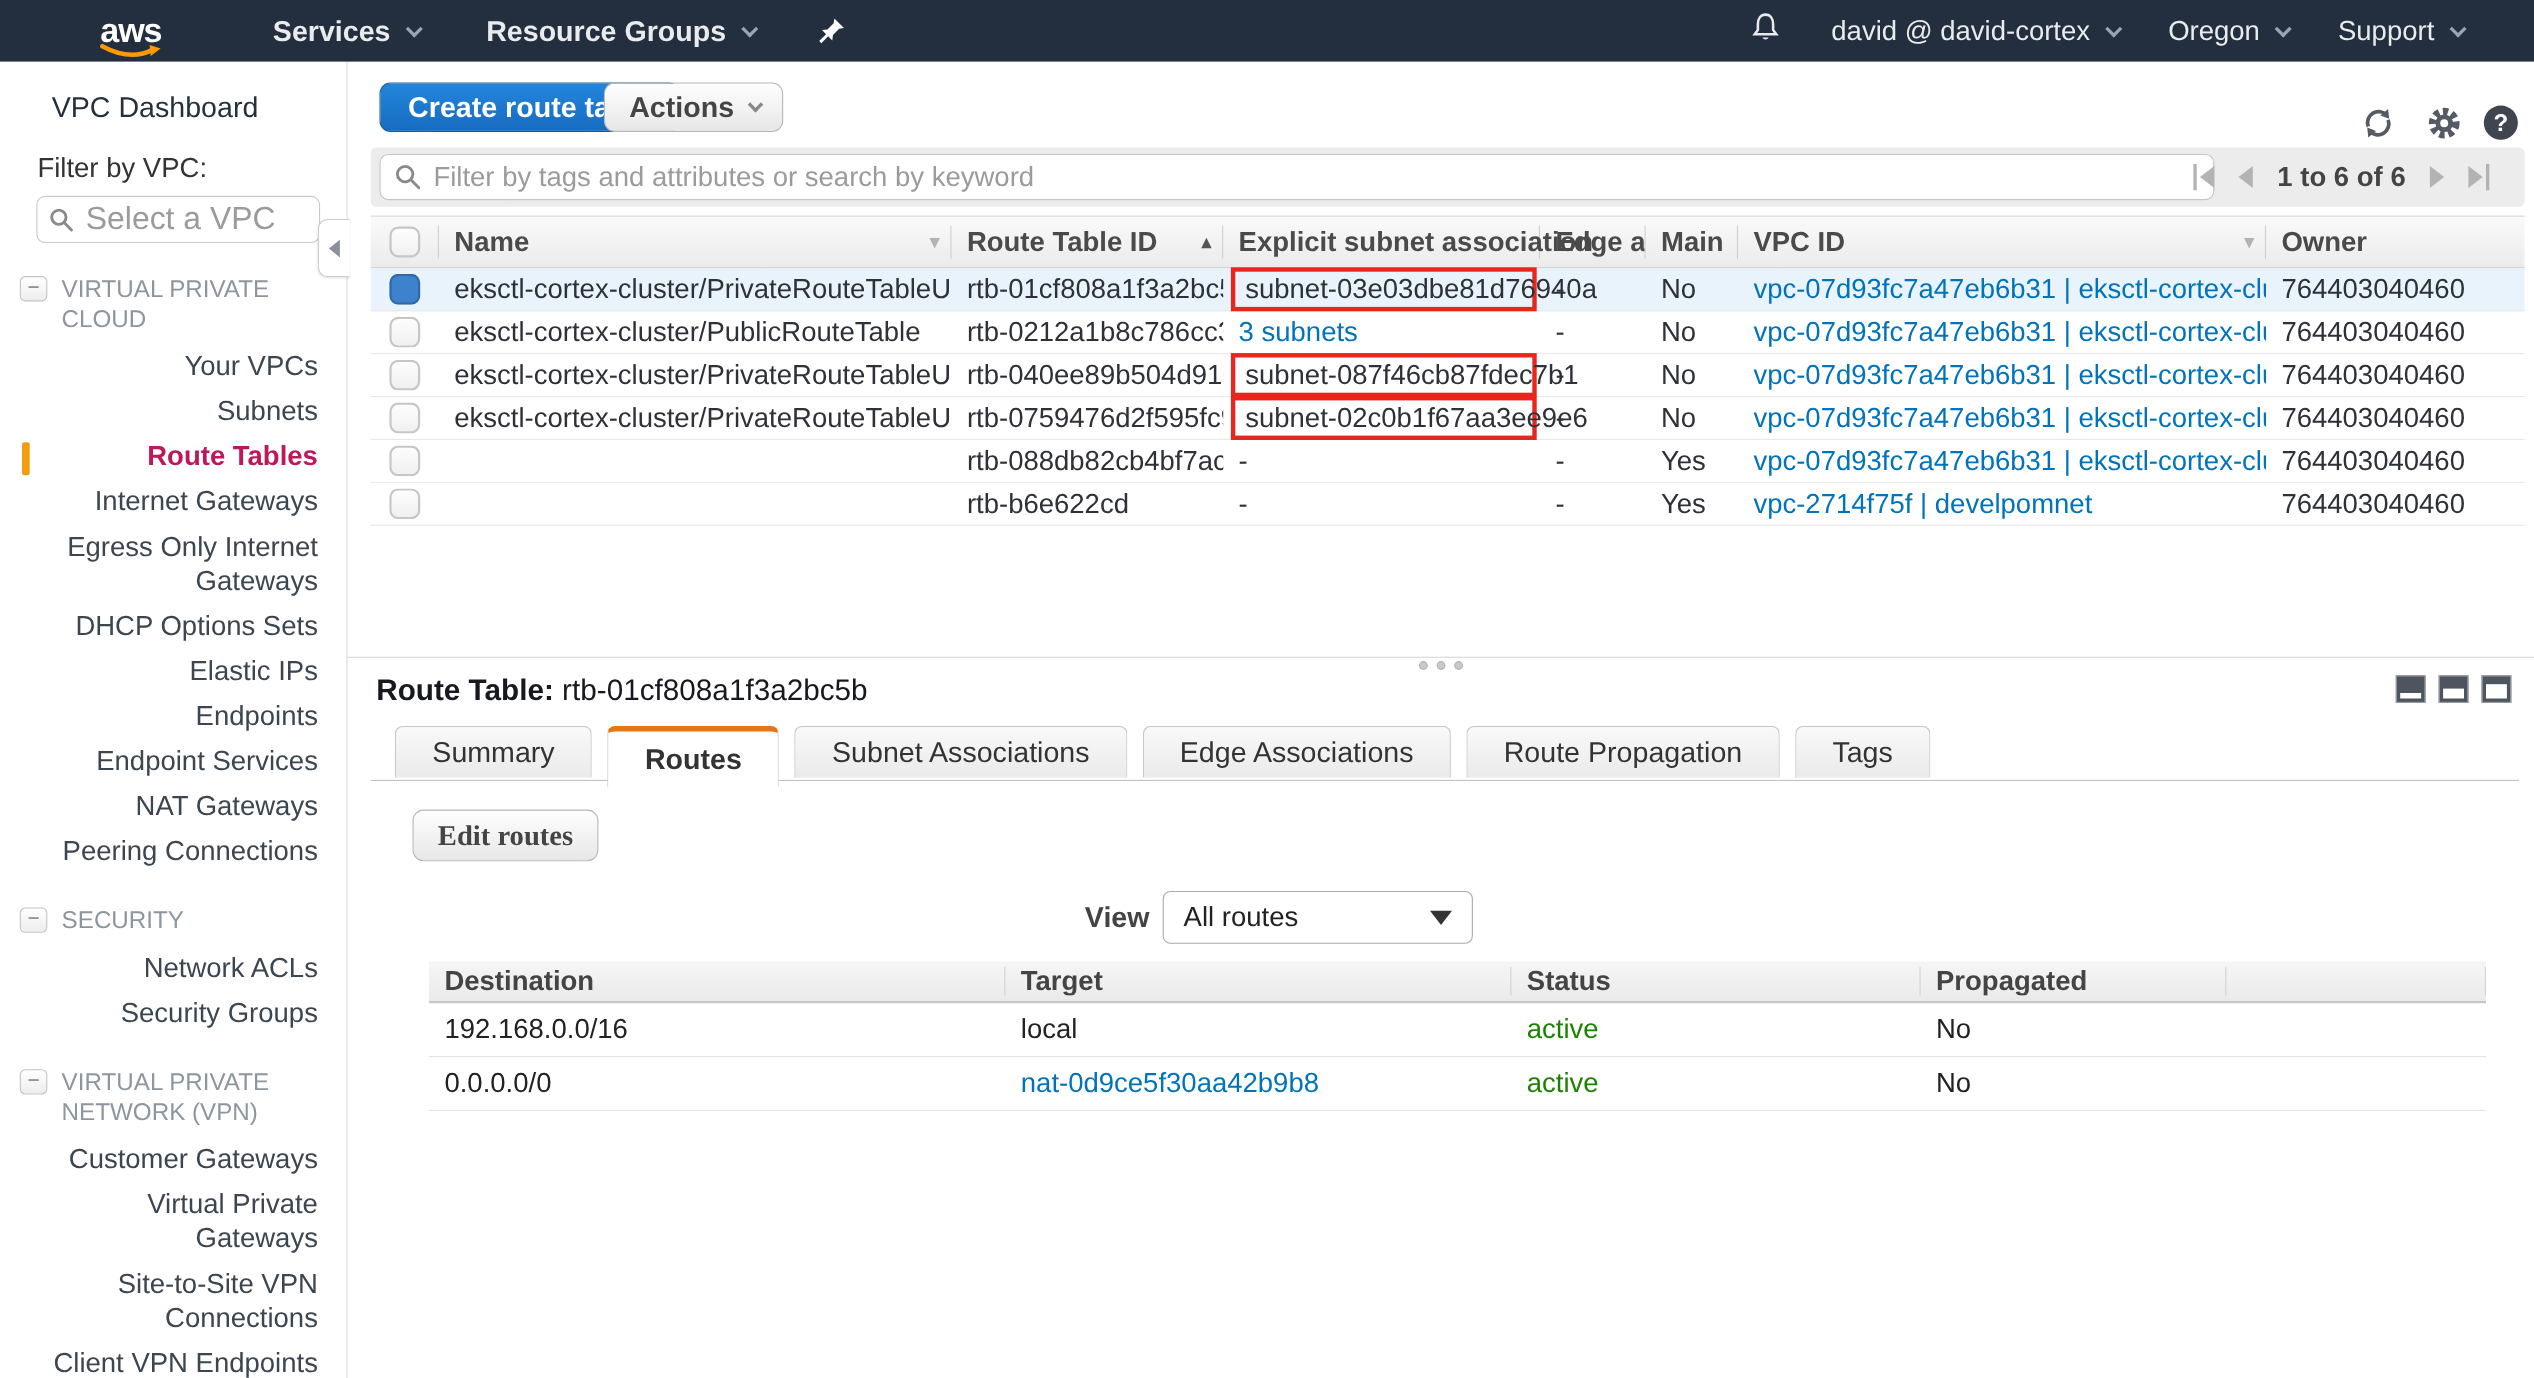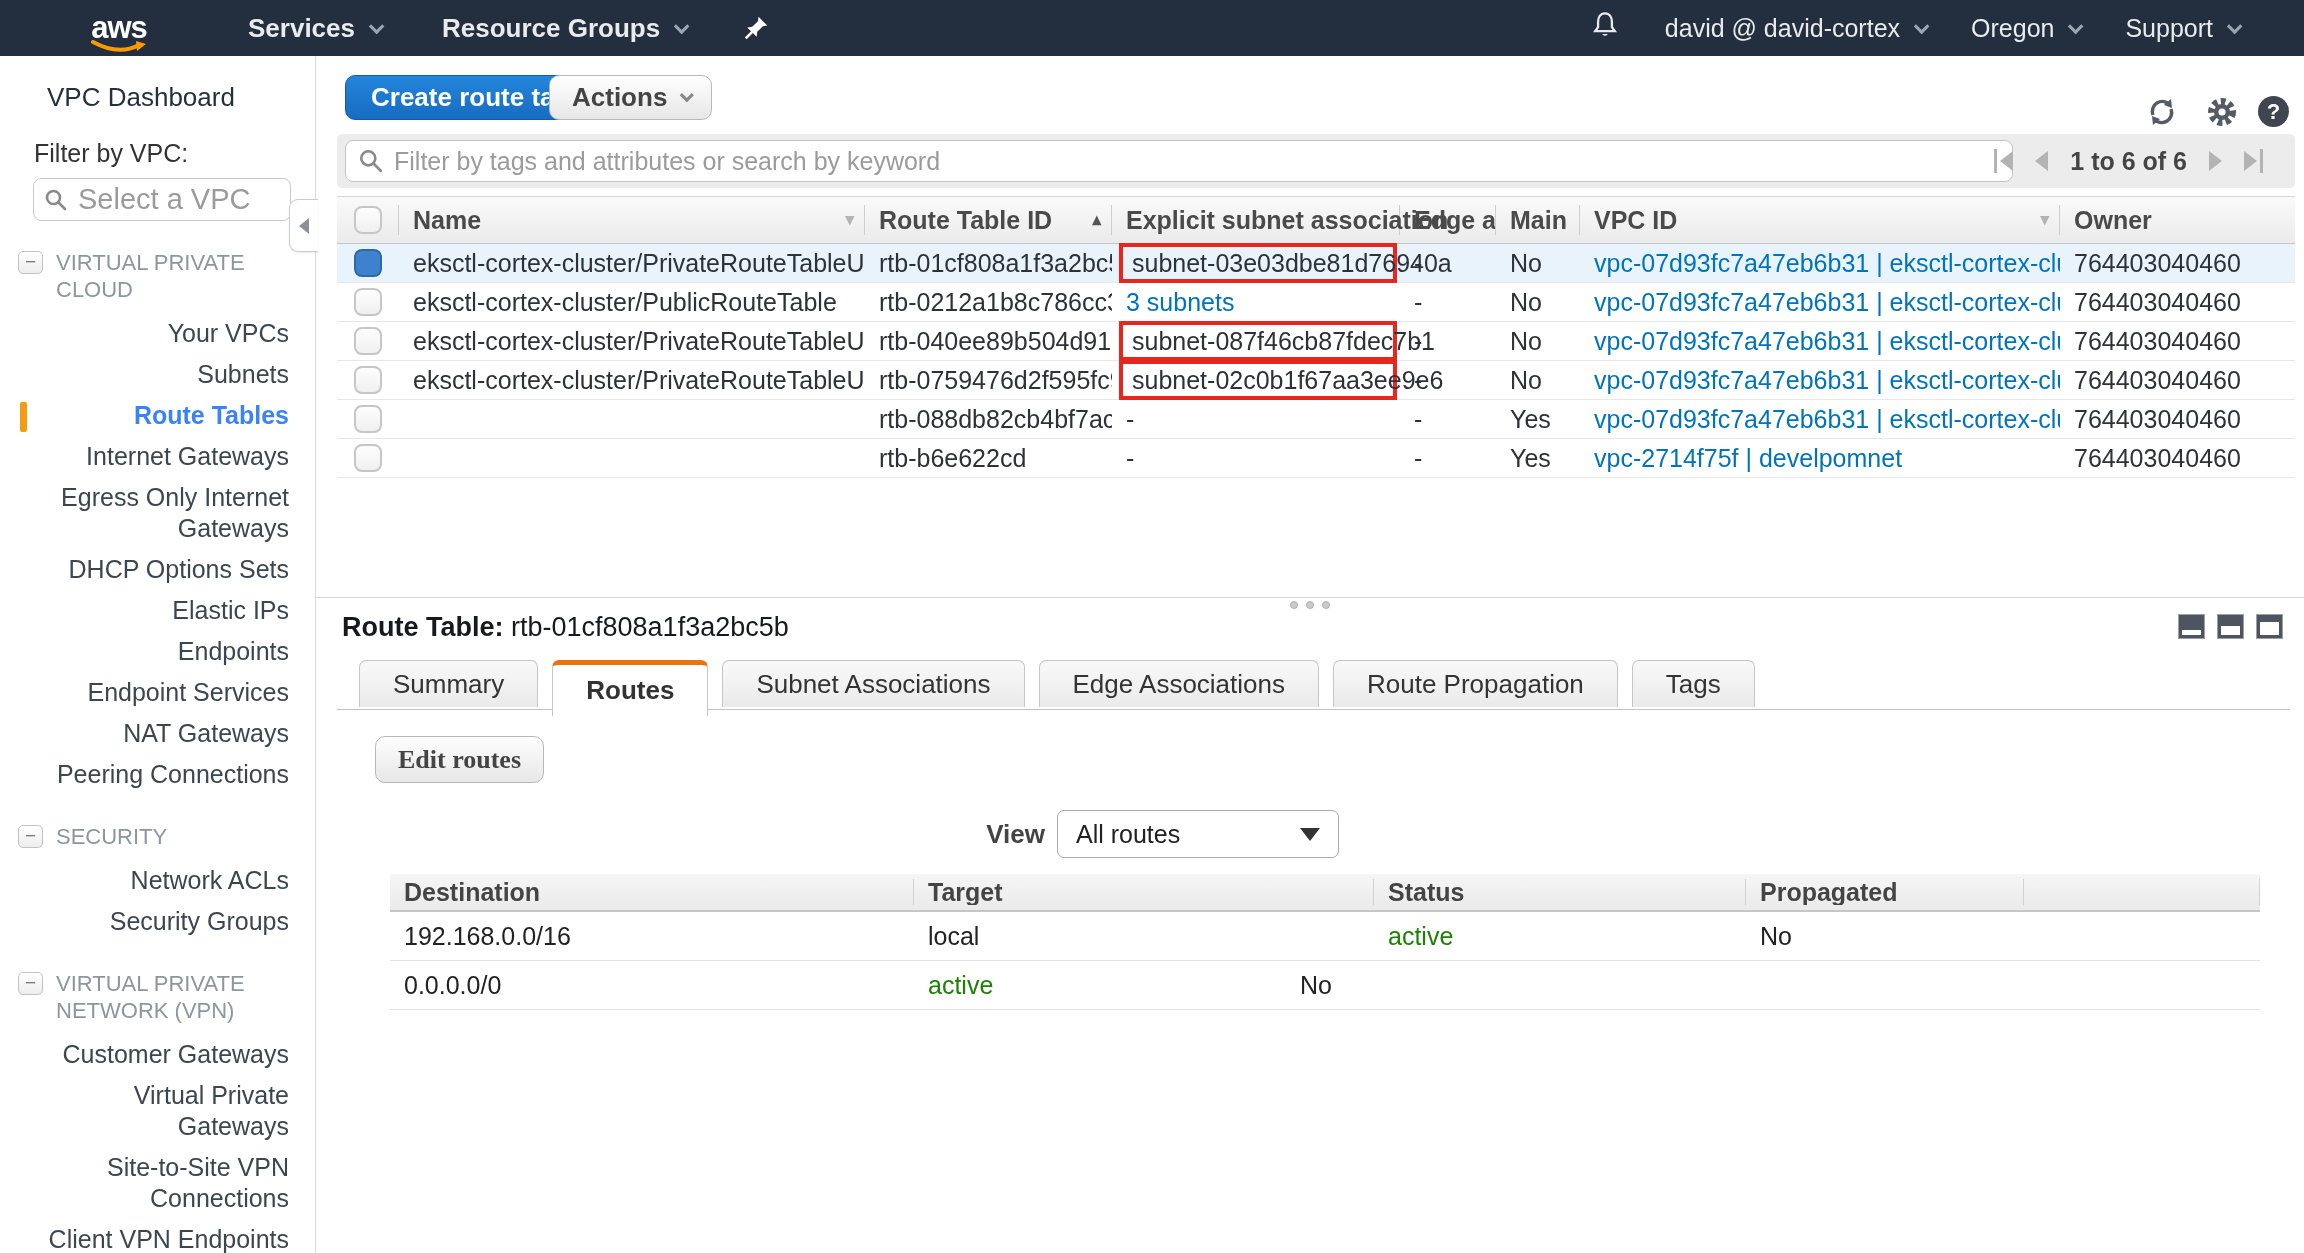--- a/index.html
+++ b/index.html
@@ -26,21 +26,21 @@
   .sb-search { margin-left:33px; width:258px; height:43px; border:1px solid #c9c9c9; border-radius:8px; background:#fff; display:flex; align-items:center; padding:0 10px; gap:10px; }
   .sb-search-text { color:#9b9b9b; font-size:29px; }
   .sb-collapse { position:absolute; left:289px; top:143px; width:29px; height:53px; background:#fff; border:1px solid #ccc; border-right:none; border-radius:9px 0 0 9px; display:flex; align-items:center; justify-content:center; box-shadow:0 1px 2px rgba(0,0,0,.08); cursor:pointer; z-index:12; }
   .tri-l-sm { width:0;height:0;border-top:8px solid transparent;border-bottom:8px solid transparent;border-right:10px solid #8b9198; }
   .sb-sec { margin-top:28px; }
   .sb-sec-head { display:flex; gap:13px; padding-left:18px; padding-right:16px; align-items:flex-start; cursor:pointer; }
   .minus-box { width:25px; height:23px; flex:none; margin-top:2px; border:1px solid #c2c2c2; border-radius:5px; background:linear-gradient(#fff,#ededed); color:#7c7c7c; font-size:19px; line-height:20px; text-align:center; }
   .sb-sec-title { color:#8d969e; font-size:22px; line-height:27px; max-width:230px; }
   .sb-items { margin-top:10px; }
   .sb-item { position:relative; padding:5px 26px 5px 47px; font-size:25px; line-height:31px; color:#3c4650; cursor:pointer;text-align:right; }
-  .sb-item.active { font-weight:bold; color:#3b82f6; }
+  .sb-item.active { font-weight:bold; color:#be185d; }
   .active-bar { position:absolute; left:20px; top:7px; width:7px; height:30px; background:#f39c12; border-radius:2px; }
 
   
   .main { position:absolute; left:316px; top:56px; right:0; bottom:0; background:#fff; }
 
   .btn-primary { position:absolute; left:29px; top:19px; height:45px; padding:0 25px; background:linear-gradient(#2385dc,#176cc0); border:1px solid #135f9e; border-radius:10px; color:#fff; font-size:26px; font-weight:bold; line-height:43px; cursor:pointer; }
   .btn-gray { background:linear-gradient(#fefefe,#e7e7e7); border:1px solid #b8b8b8; border-radius:10px; color:#444; font-size:26px; font-weight:bold; cursor:pointer; }
   .btn-actions { position:absolute; left:233px; top:19px; height:45px; padding:0 22px; line-height:43px; display:flex; align-items:center; gap:12px; }
   .caret-down { width:10px;height:10px;border-right:3px solid #888;border-bottom:3px solid #888; transform:rotate(45deg) translateY(-4px); }
 
@@ -455,19 +455,20 @@
       </div>
       <div class="rrow">
         <div class="cell rdest">192.168.0.0/16</div>
         <div class="cell rtgt">local</div>
         <div class="cell rstat status-active">active</div>
         <div class="cell rprop">No</div>
         <div class="cell rfill"></div>
       </div>
       <div class="rrow">
         <div class="cell rdest">0.0.0.0/0</div>
+        <div class="cell rtgt"><span class="lnk">nat-0d9ce5f30aa42b9b8</span></div>
         <div class="cell rstat status-active">active</div>
         <div class="cell rprop">No</div>
         <div class="cell rfill"></div>
       </div>
     </div>
   </div>
 </div>
 
 </body></html>

